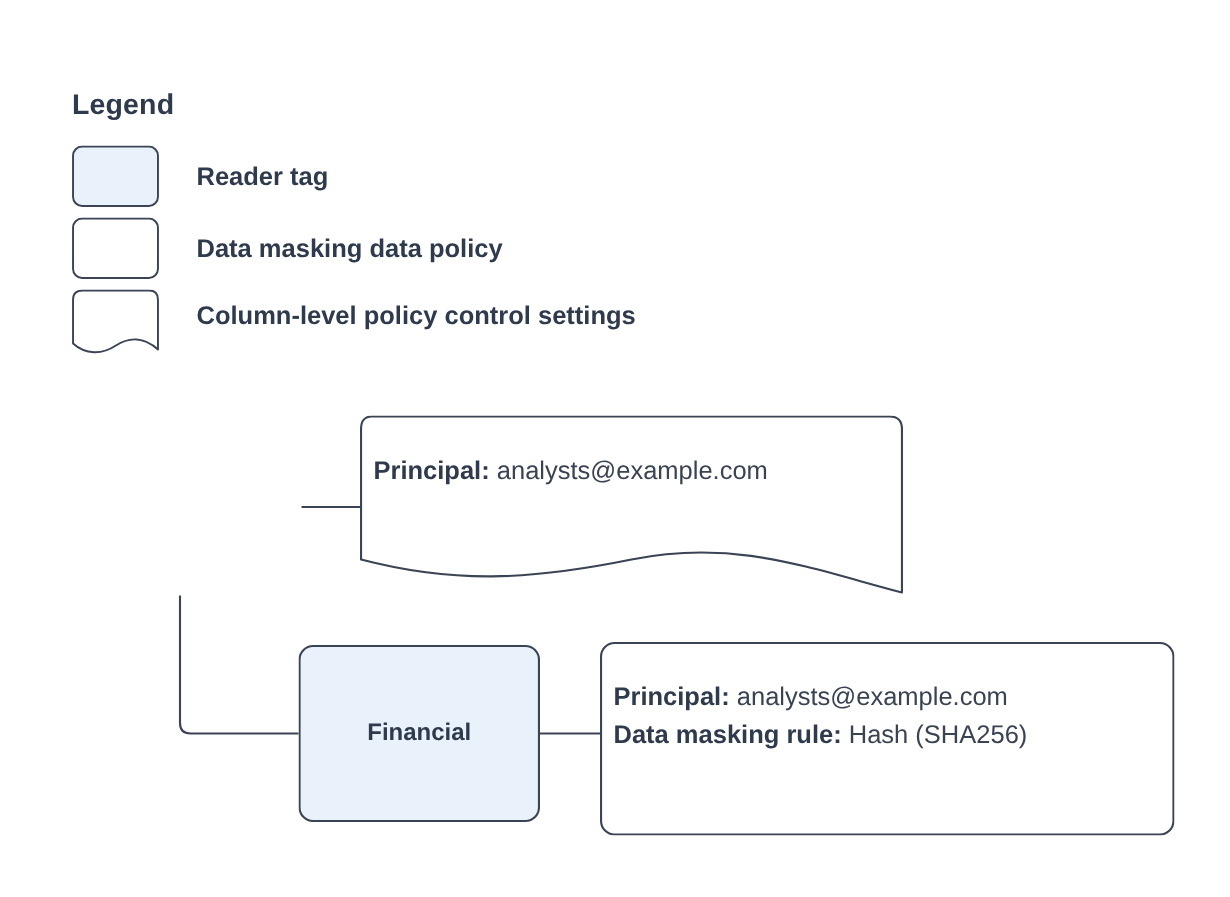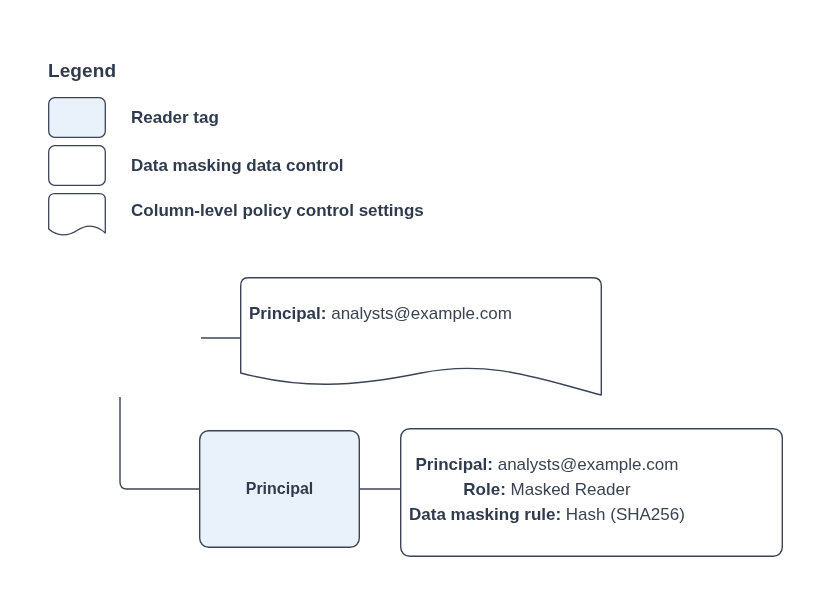--- a/index.html
+++ b/index.html
@@ -109,21 +109,20 @@
     top: 0;
     z-index: 1;
   }
   .callout-text {
     position: absolute;
     z-index: 2;
     font-size: 17px;
     line-height: 25px;
     color: #3a4352;
     white-space: nowrap;
-    text-align: center;
   }
   .callout-text .k {
     font-weight: bold;
     color: #2f3b4d;
   }
 
   #callout-confidential {
     left: 240px; top: 277px; width: 362px; height: 122px;
   }
   #callout-confidential .callout-text {
@@ -170,21 +169,21 @@
     </div>
     <div class="legend-label">Reader tag</div>
   </div>
 
   <div class="legend-row r2">
     <div class="legend-swatch">
       <svg width="58" height="41" viewBox="0 0 58 41">
         <rect x="0.7" y="0.7" width="56.6" height="39.6" rx="6" ry="6" fill="#ffffff" stroke="#3b4454" stroke-width="1.3"></rect>
       </svg>
     </div>
-    <div class="legend-label">Data masking data control</div>
+    <div class="legend-label">Data masking data policy</div>
   </div>
 
   <div class="legend-row r3">
     <div class="legend-swatch">
       <svg width="62" height="46" viewBox="0 0 62 46">
         <path d="M 7 0.7
                  L 51.3 0.7
                  Q 57.3 0.7 57.3 6.7
                  L 57.3 40
                  C 48 31.5 38 31.5 29 37.5
@@ -194,21 +193,21 @@
       </svg>
     </div>
     <div class="legend-label">Column-level policy control settings</div>
   </div>
 
 
   <div class="node" id="node-financial">
     <svg width="161" height="118" viewBox="0 0 161 118">
       <rect x="0.7" y="0.7" width="159.6" height="116.6" rx="9" ry="9" fill="#e9f2fb" stroke="#3b4454" stroke-width="1.4"></rect>
     </svg>
-    <span class="node-label">Principal</span>
+    <span class="node-label">Financial</span>
   </div>
 
   <div class="callout" id="callout-confidential">
     <svg width="362" height="122" viewBox="0 0 362 122">
       <path d="M 8 0.7
                L 353 0.7
                Q 361.3 0.7 361.3 9
                L 361.3 118
                C 300 102 250 82 181 96
                C 112 110 62 112 0.7 96
@@ -224,21 +223,18 @@
 
   <div class="callout" id="callout-financial">
     <svg width="383" height="129" viewBox="0 0 383 129">
       <rect x="0.7" y="0.7" width="381.6" height="127.6" rx="9" ry="9" fill="#ffffff" stroke="#3b4454" stroke-width="1.4"></rect>
     </svg>
     <div class="callout-text">
       <div>
         <span class="k">Principal:</span><span> analysts@example.com</span>
       </div>
       <div>
-        <span class="k">Role:</span><span> Masked Reader</span>
-      </div>
-      <div>
         <span class="k">Data masking rule:</span><span> Hash (SHA256)</span>
       </div>
     </div>
   </div>
 
 </div>
 
 </body></html>

